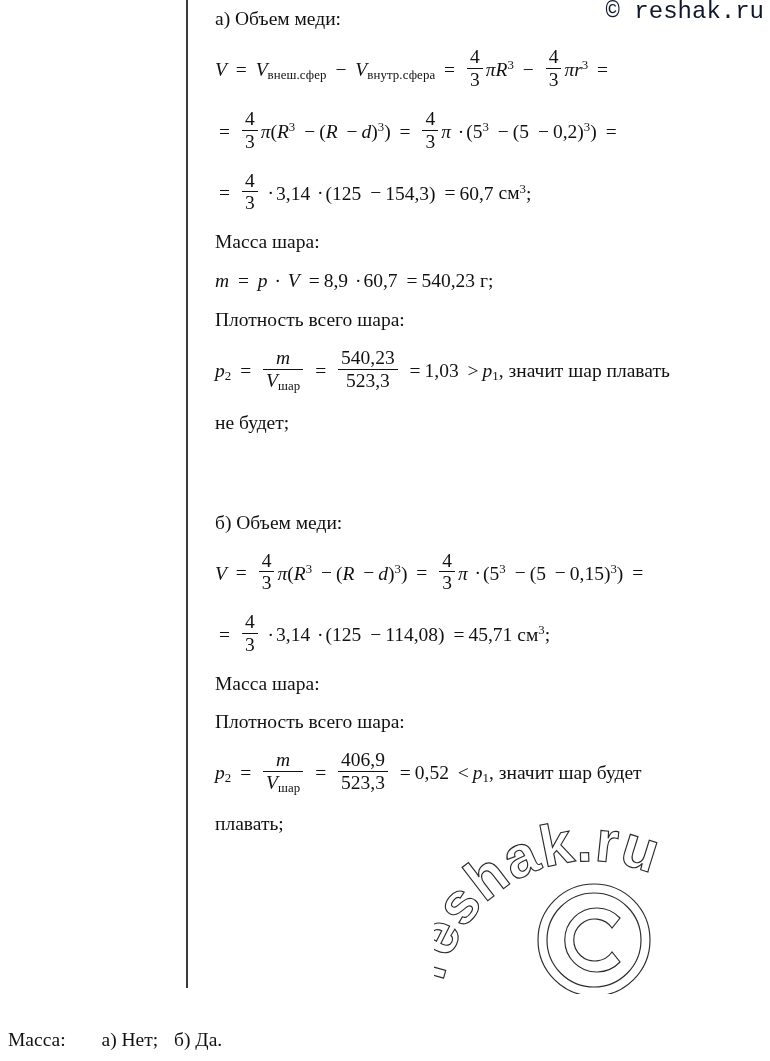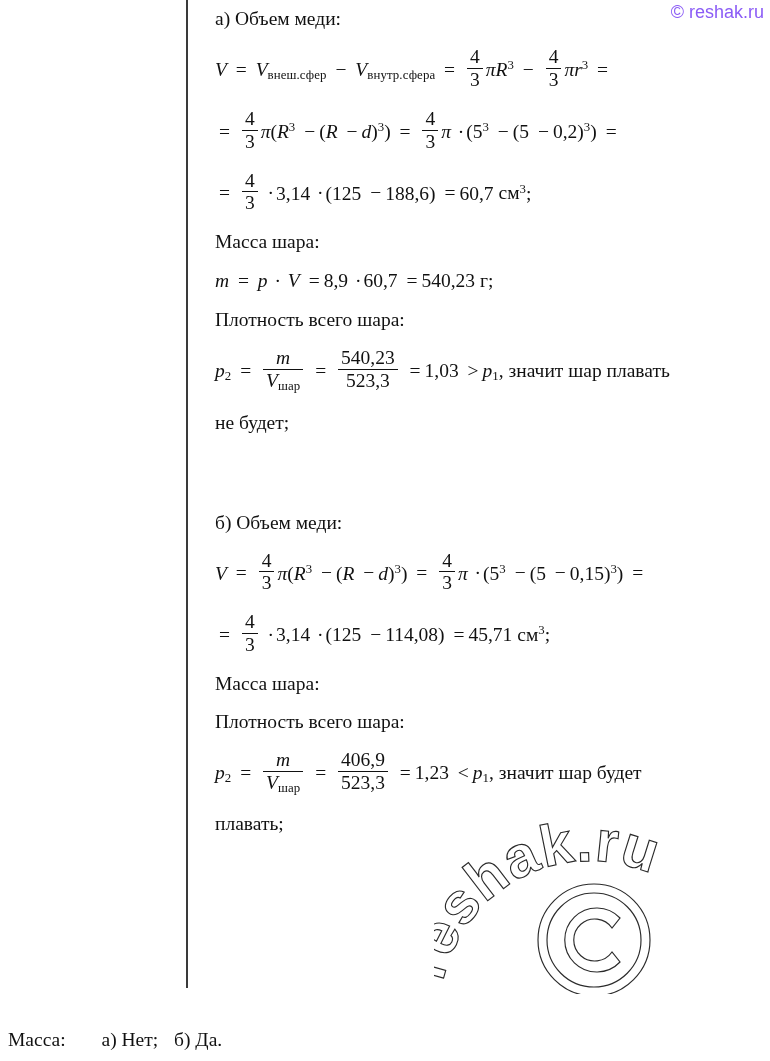--- a/index.html
+++ b/index.html
@@ -14,24 +14,24 @@
     font-family: "Liberation Serif", "DejaVu Serif", serif;
     color: #000000;
     overflow: hidden;
   }
 
   
   #copyright-mark {
     position: absolute;
     top: 1px;
     right: 6px;
-    font-family: Liberation Sans, sans-serif;
-    font-size: 18px;
+    font-family: Liberation Mono, monospace;
+    font-size: 24px;
     line-height: 22px;
-    color: #8b5cf6;
+    color: #0f172a;
     white-space: nowrap;
   }
 
   
   #quote-rule {
     position: absolute;
     left: 186px;
     top: 0px;
     width: 2px;
     height: 988px;
@@ -188,21 +188,21 @@
     <span class="mo">−</span><span class="mn">(</span><span class="mn">5</span>
     <span class="mo">−</span><span class="mn">0,2</span><span class="mn">)</span><span class="sup">3</span><span class="mn">)</span>
     <span class="mo">=</span>
   </div>
 
   <div class="line eq-line">
     <span class="mo">=</span>
     <span class="frac"><span class="num">4</span><span class="den">3</span></span>
     <span class="mo tight">·</span><span class="mn">3,14</span>
     <span class="mo tight">·</span><span class="mn">(</span><span class="mn">125</span>
-    <span class="mo">−</span><span class="mn">188,6</span><span class="mn">)</span>
+    <span class="mo">−</span><span class="mn">154,3</span><span class="mn">)</span>
     <span class="mo">=</span><span class="mn">60,7</span><span class="unit">см</span><span class="sup">3</span><span class="mn">;</span>
   </div>
 
   <div class="line txt-line">Масса шара:</div>
 
   <div class="line eq-line">
     <span class="mi">m</span>
     <span class="mo">=</span>
     <span class="mi">p</span>
     <span class="mo tight">·</span>
@@ -257,21 +257,21 @@
 
 
   <div class="line txt-line">Плотность всего шара:</div>
 
   <div class="line eq-line">
     <span class="mi">p</span><span class="sub">2</span>
     <span class="mo">=</span>
     <span class="frac"><span class="num mi">m</span><span class="den"><span class="mi">V</span><span class="sub">шар</span></span></span>
     <span class="mo">=</span>
     <span class="frac"><span class="num">406,9</span><span class="den">523,3</span></span>
-    <span class="mo">=</span><span class="mn">1,23</span>
+    <span class="mo">=</span><span class="mn">0,52</span>
     <span class="mo">&lt;</span><span class="mi">p</span><span class="sub">1</span><span class="mn">, значит шар будет</span>
   </div>
 
   <div class="line txt-line">плавать;</div>
 
 </div>
 
 <div id="watermark">
   <svg width="266" height="176" viewBox="0 0 266 176" aria-hidden="true">
     <defs>

